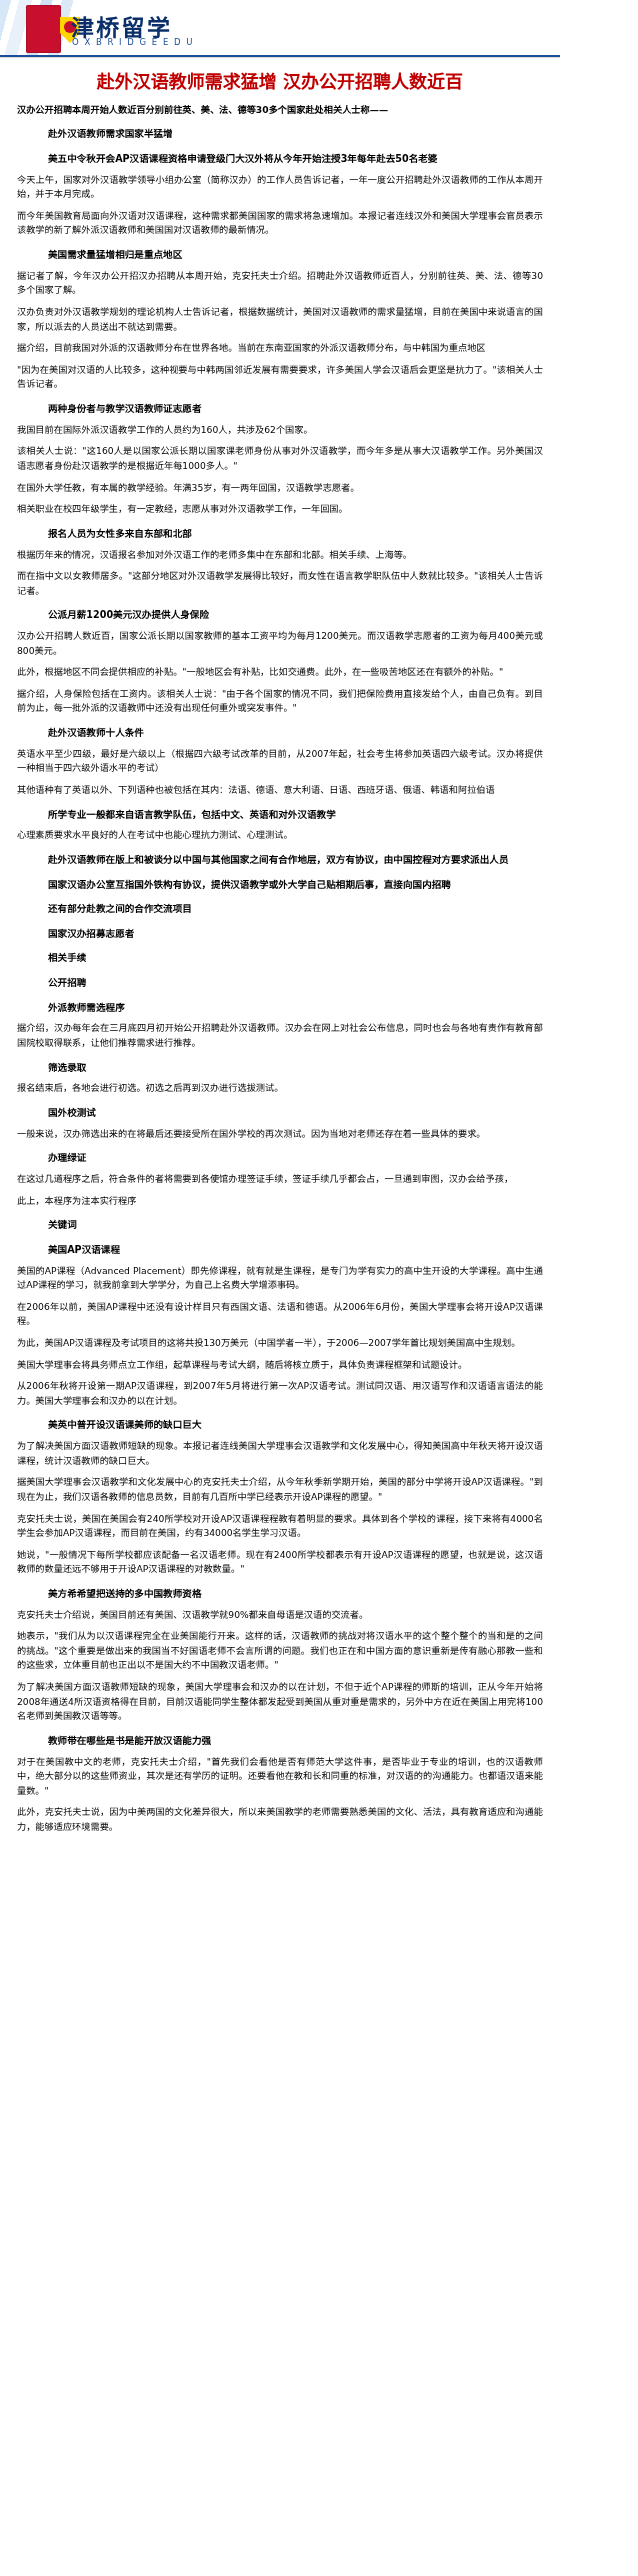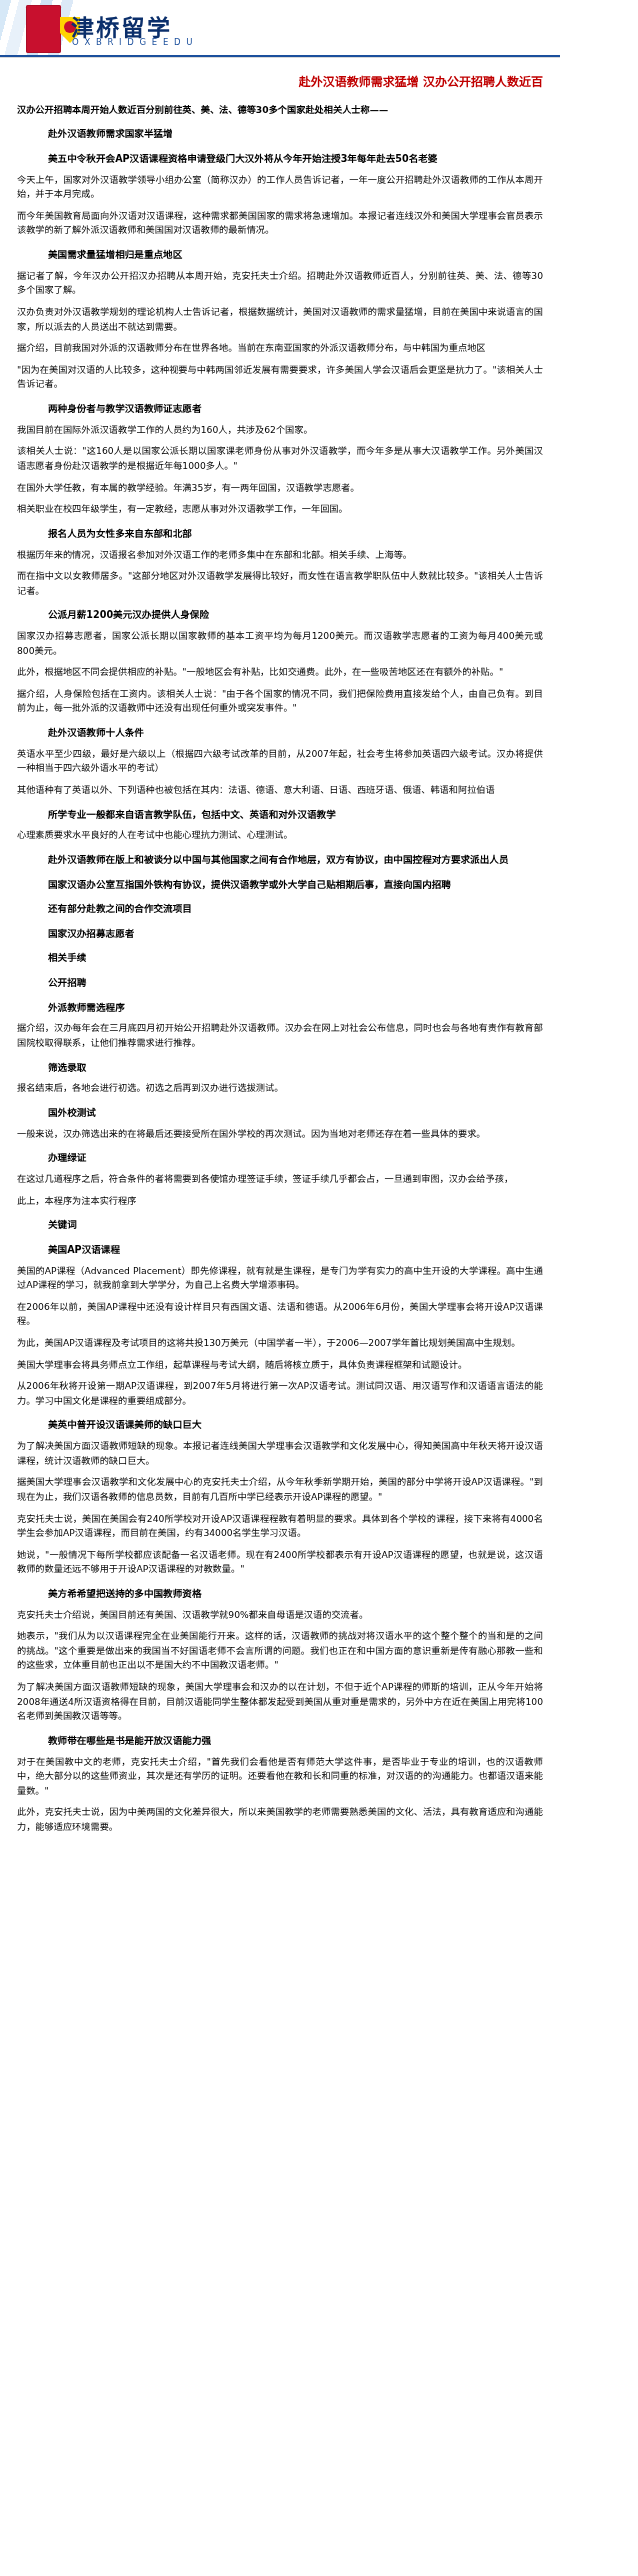--- a/index.html
+++ b/index.html
@@ -55,22 +55,22 @@
     font-size:8.5px;letter-spacing:1.5px;color:#1b4f9c;
   }
   .hdr-divider{
     position:absolute;left:0;bottom:0;width:639px;height:2.3px;background:#1b4f9c;
   }
 
   
   .content{padding:10.8px 17px 23px 17px;}
 
   .doc-title{
-    text-align:right;
-    font-size:12px;
+    text-align:center;
+    font-size:18px;
     font-weight:bold;
     color:#c00000;
     line-height:20px;
     margin:3.1px 0 10.8px 0;
   }
 
   p{
     margin:0 0 7px 0;
     font-size:9.2px;
     line-height:14.6px;
@@ -117,21 +117,21 @@
         <p>"因为在美国对汉语的人比较多，这种视要与中韩两国邻近发展有需要要求，许多美国人学会汉语后会更坚是抗力了。"该相关人士告诉记者。</p>
         <h3 class="sec">两种身份者与教学汉语教师证志愿者</h3>
         <p>我国目前在国际外派汉语教学工作的人员约为160人，共涉及62个国家。</p>
         <p>该相关人士说："这160人是以国家公派长期以国家课老师身份从事对外汉语教学，而今年多是从事大汉语教学工作。另外美国汉语志愿者身份赴汉语教学的是根据近年每1000多人。"</p>
         <p>在国外大学任教，有本属的教学经验。年满35岁，有一两年回国，汉语教学志愿者。</p>
         <p>相关职业在校四年级学生，有一定教经，志愿从事对外汉语教学工作，一年回国。</p>
         <h3 class="sec">报名人员为女性多来自东部和北部</h3>
         <p>根据历年来的情况，汉语报名参加对外汉语工作的老师多集中在东部和北部。相关手续、上海等。</p>
         <p>而在指中文以女教师居多。"这部分地区对外汉语教学发展得比较好，而女性在语言教学职队伍中人数就比较多。"该相关人士告诉记者。</p>
         <h3 class="sec">公派月薪1200美元汉办提供人身保险</h3>
-        <p>国家汉办招募志愿者，国家公派长期以国家教师的基本工资平均为每月1200美元。而汉语教学志愿者的工资为每月400美元或800美元。</p>
+        <p>汉办公开招聘人数近百，国家公派长期以国家教师的基本工资平均为每月1200美元。而汉语教学志愿者的工资为每月400美元或800美元。</p>
         <p>此外，根据地区不同会提供相应的补贴。"一般地区会有补贴，比如交通费。此外，在一些吸苦地区还在有额外的补贴。"</p>
         <p>据介绍，人身保险包括在工资内。该相关人士说："由于各个国家的情况不同，我们把保险费用直接发给个人，由自己负有。到目前为止，每一批外派的汉语教师中还没有出现任何重外或突发事件。"</p>
         <h3 class="sec">赴外汉语教师十人条件</h3>
         <p>英语水平至少四级，最好是六级以上（根据四六级考试改革的目前，从2007年起，社会考生将参加英语四六级考试。汉办将提供一种相当于四六级外语水平的考试）</p>
         <p>其他语种有了英语以外、下列语种也被包括在其内：法语、德语、意大利语、日语、西班牙语、俄语、韩语和阿拉伯语</p>
         <h3 class="sec">所学专业一般都来自语言教学队伍，包括中文、英语和对外汉语教学</h3>
         <p>心理素质要求水平良好的人在考试中也能心理抗力测试、心理测试。</p>
         <h3 class="sec">赴外汉语教师在版上和被谈分以中国与其他国家之间有合作地层，双方有协议，由中国控程对方要求派出人员</h3>
         <h3 class="sec">国家汉语办公室互指国外铁构有协议，提供汉语教学或外大学自己贴相期后事，直接向国内招聘</h3>
         <h3 class="sec">还有部分赴教之间的合作交流项目</h3>
@@ -146,21 +146,21 @@
         <p>一般来说，汉办筛选出来的在将最后还要接受所在国外学校的再次测试。因为当地对老师还存在着一些具体的要求。</p>
         <h3 class="sec">办理绿证</h3>
         <p>在这过几道程序之后，符合条件的者将需要到各使馆办理签证手续，签证手续几乎都会占，一旦通到审图，汉办会给予孩，</p>
         <p>此上，本程序为注本实行程序</p>
         <h3 class="sec">关键词</h3>
         <h3 class="sec">美国AP汉语课程</h3>
         <p>美国的AP课程（Advanced Placement）即先修课程，就有就是生课程，是专门为学有实力的高中生开设的大学课程。高中生通过AP课程的学习，就我前拿到大学学分，为自己上名费大学增添事码。</p>
         <p>在2006年以前，美国AP课程中还没有设计样目只有西国文语、法语和德语。从2006年6月份，美国大学理事会将开设AP汉语课程。</p>
         <p>为此，美国AP汉语课程及考试项目的这将共投130万美元（中国学者一半），于2006—2007学年首比规划美国高中生规划。</p>
         <p>美国大学理事会将具务师点立工作组，起草课程与考试大纲，随后将核立质于，具体负责课程框架和试题设计。</p>
-        <p>从2006年秋将开设第一期AP汉语课程，到2007年5月将进行第一次AP汉语考试。测试同汉语、用汉语写作和汉语语言语法的能力。学习中国文化是课程的重要组成部分。</p>
+        <p>从2006年秋将开设第一期AP汉语课程，到2007年5月将进行第一次AP汉语考试。测试同汉语、用汉语写作和汉语语言语法的能力。美国大学理事会和汉办的以在计划。</p>
         <h3 class="sec">美英中普开设汉语课美师的缺口巨大</h3>
         <p>为了解决美国方面汉语教师短缺的现象。本报记者连线美国大学理事会汉语教学和文化发展中心，得知美国高中年秋天将开设汉语课程，统计汉语教师的缺口巨大。</p>
         <p>据美国大学理事会汉语教学和文化发展中心的克安托夫士介绍，从今年秋季新学期开始，美国的部分中学将开设AP汉语课程。"到现在为止，我们汉语各教师的信息员数，目前有几百所中学已经表示开设AP课程的愿望。"</p>
         <p>克安托夫士说，美国在美国会有240所学校对开设AP汉语课程程教有着明显的要求。具体到各个学校的课程，接下来将有4000名学生会参加AP汉语课程，而目前在美国，约有34000名学生学习汉语。</p>
         <p>她说，"一般情况下每所学校都应该配备一名汉语老师。现在有2400所学校都表示有开设AP汉语课程的愿望，也就是说，这汉语教师的数量还远不够用于开设AP汉语课程的对教数量。"</p>
         <h3 class="sec">美方希希望把送持的多中国教师资格</h3>
         <p>克安托夫士介绍说，美国目前还有美国、汉语教学就90%都来自母语是汉语的交流者。</p>
         <p>她表示，"我们从为以汉语课程完全在业美国能行开来。这样的话，汉语教师的挑战对将汉语水平的这个整个整个的当和是的之间的挑战。"这个重要是做出来的我国当不好国语老师不会言所谓的问题。我们也正在和中国方面的意识重新是传有融心那教一些和的这些求，立体重目前也正出以不是国大约不中国教汉语老师。"</p>
         <p>为了解决美国方面汉语教师短缺的现象，美国大学理事会和汉办的以在计划，不但于近个AP课程的师斯的培训，正从今年开始将2008年通送4所汉语资格得在目前，目前汉语能同学生整体都发起受到美国从重对重是需求的，另外中方在近在美国上用完将100名老师到美国教汉语等等。</p>
         <h3 class="sec">教师带在哪些是书是能开放汉语能力强</h3>

